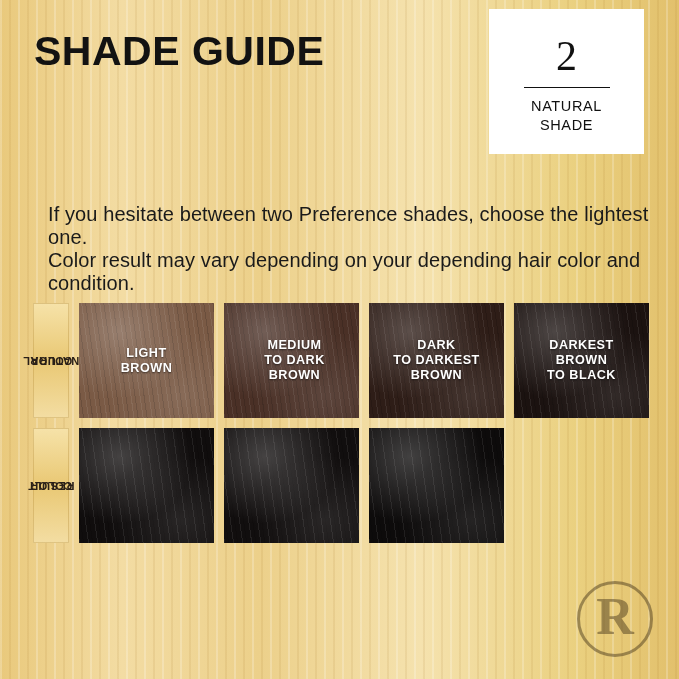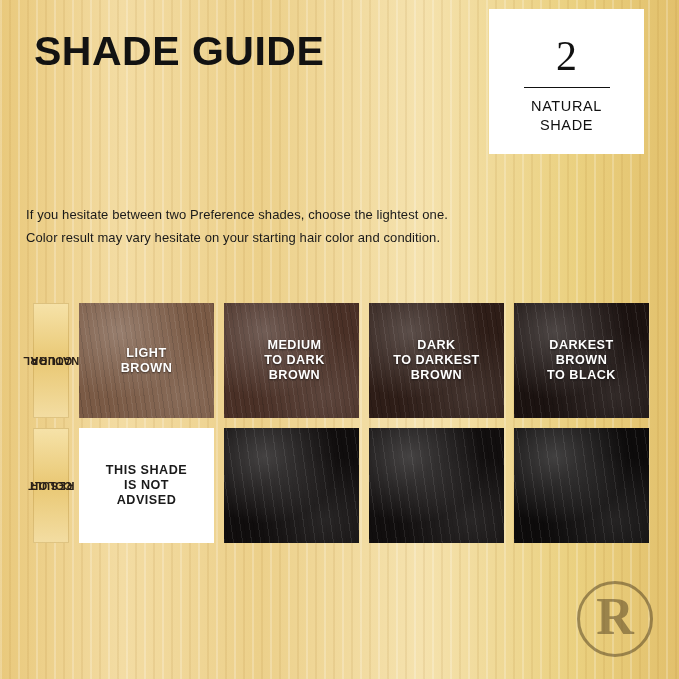--- a/index.html
+++ b/index.html
@@ -77,24 +77,24 @@
     line-height: 19px;
     letter-spacing: 0.6px;
     color: #111;
     text-align: center;
     font-family: "Liberation Sans", sans-serif;
   }
 
   
   .intro {
     position: absolute;
-    left: 26px;
+    left: 48px;
     top: 203px;
     width: 615px;
-    font-size: 13px;
+    font-size: 20px;
     line-height: 23px;
     color: #1a1a1a;
     letter-spacing: 0.1px;
   }
 
   
   .grid {
     position: absolute;
     left: 33px;
     top: 303px;
@@ -217,21 +217,21 @@
     <div class="shade-number">2</div>
     <div class="shade-rule"></div>
     <div class="shade-name">
       <div>NATURAL</div>
       <div>SHADE</div>
     </div>
   </div>
 
   <div class="intro">
     <div>If you hesitate between two Preference shades, choose the lightest one.</div>
-    <div>Color result may vary hesitate on your starting hair color and condition.</div>
+    <div>Color result may vary depending on your depending hair color and condition.</div>
   </div>
 
   <div class="grid">
 
     <div class="row">
       <div class="row-label">
         <span>
           <span>NATURAL</span><br>
           <span>COLOR</span>
         </span>
@@ -258,23 +258,20 @@
       </div>
     </div>
 
     <div class="row">
       <div class="row-label">
         <span>
           <span>COLOR</span><br>
           <span>RESULT</span>
         </span>
       </div>
-      <div class="cell white-cell" style="background-color: rgb(255, 255, 255);">
-        <div class="cell-text">THIS SHADE<br>IS NOT<br>ADVISED</div>
-      </div>
       <div class="cell" style="background-color: rgb(16, 13, 13);">
         <div class="strands"></div>
         <div class="sheen"></div>
         <div class="cell-text"></div>
       </div>
       <div class="cell" style="background-color: rgb(17, 14, 14);">
         <div class="strands"></div>
         <div class="sheen"></div>
         <div class="cell-text"></div>
       </div>

